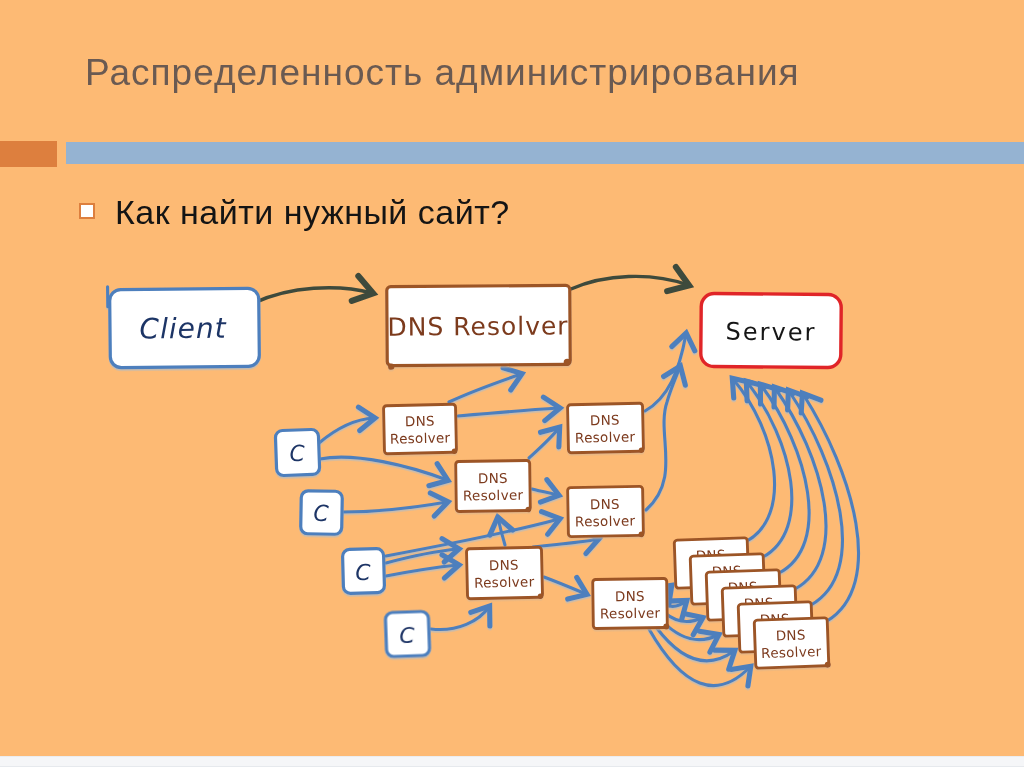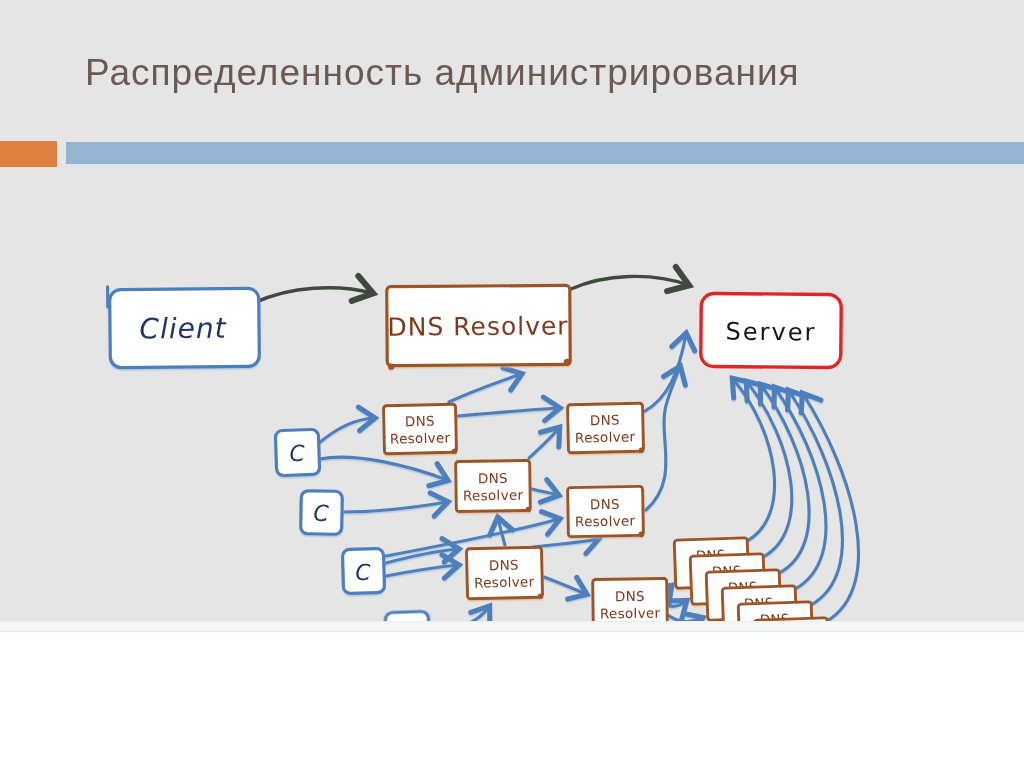--- a/index.html
+++ b/index.html
@@ -1,17 +1,17 @@
 <!DOCTYPE html>
 <html><head>
 <meta charset="utf-8">
 <style>
   html,body{margin:0;padding:0;background:#fff;}
   .slide{
-    position:relative;width:1024px;height:632px;background:#e5e5e5;
+    position:relative;width:1024px;height:767px;background:#fdba74;
     font-family:"Liberation Sans",sans-serif;overflow:hidden;
   }
   .slide-title{
     position:absolute;left:85px;top:52px;margin:0;
     font-size:37px;font-weight:400;letter-spacing:1px;
     color:#6a5a52;white-space:nowrap;
   }
   .accent-band{position:absolute;left:0;top:141px;width:1024px;height:26px;}
   .accent-band .orange-block{
     position:absolute;left:0;top:0;width:57px;height:26px;background:#dd7f3e;
@@ -52,20 +52,24 @@
 
 <div class="slide">
 
   <h1 class="slide-title">Распределенность администрирования</h1>
 
   <div class="accent-band">
     <div class="orange-block"></div>
     <div class="blue-bar"></div>
   </div>
 
+  <div class="bullet-row">
+    <span class="bullet-marker"></span>
+    <p class="bullet-text">Как найти нужный сайт?</p>
+  </div>
 
   <svg class="diagram-svg" viewBox="0 0 1024 767">
     <defs>
       <marker id="ah-blue" viewBox="-10 -8 14 16" refX="-0.5" refY="0" markerWidth="11" markerHeight="11" orient="auto">
         <path d="M -7.5,-5.5 L 0,0 L -7.5,5.5" fill="none" stroke="#4d7fbd" stroke-width="2.4" stroke-linecap="round"></path>
       </marker>
       <marker id="ah-dark" viewBox="-10 -8 14 16" refX="-0.5" refY="0" markerWidth="11" markerHeight="11" orient="auto">
         <path d="M -8,-5.5 L 0,0 L -8,5.5" fill="none" stroke="#3e4a3c" stroke-width="2.6" stroke-linecap="round"></path>
       </marker>
       <filter id="soft-blue" x="-20%" y="-20%" width="140%" height="140%">

